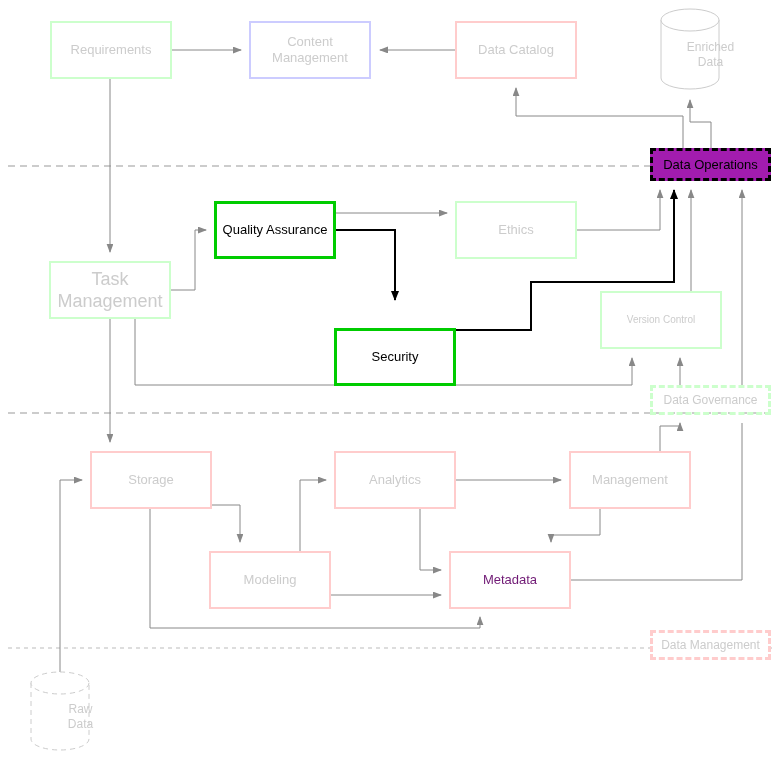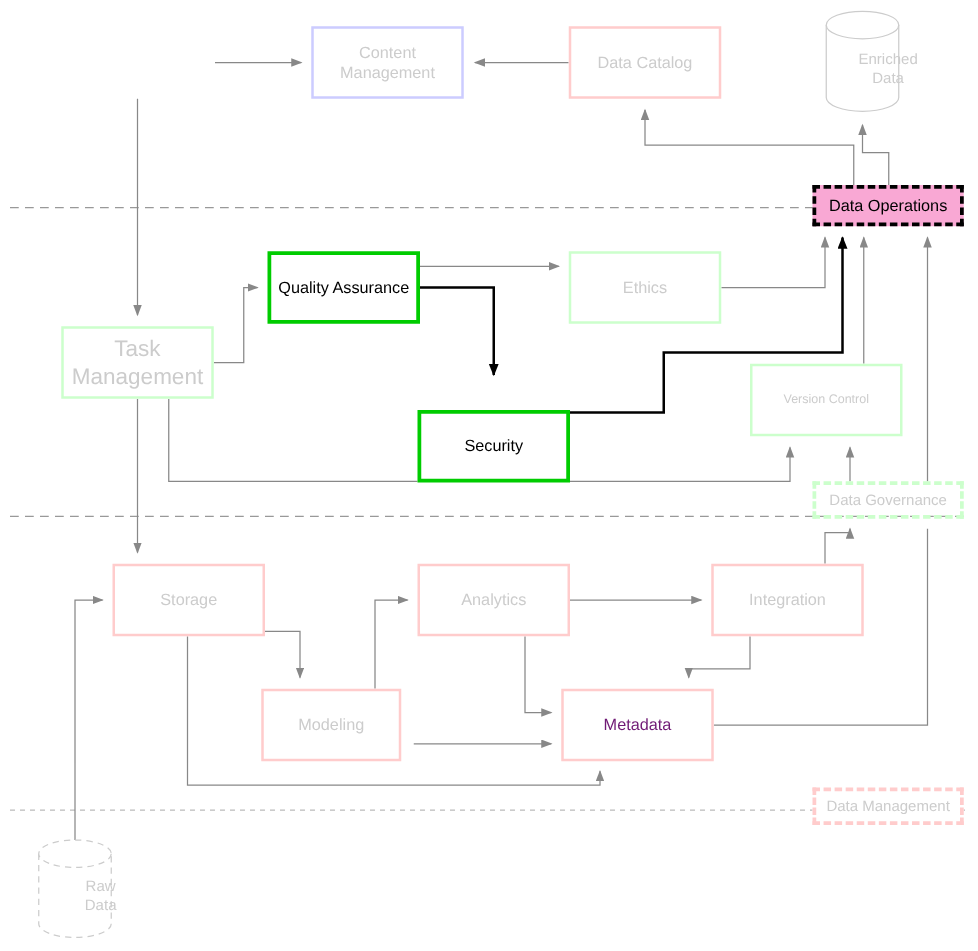--- a/index.html
+++ b/index.html
@@ -81,38 +81,41 @@
     </g>
 
     <g stroke="#000000" stroke-width="2" fill="none">
 
       <path d="M336,230 L395,230 L395,300" marker-end="url(#ab)"></path>
 
       <path d="M456,330 L531,330 L531,282 L674,282 L674,190" marker-end="url(#ab)"></path>
     </g>
   </svg>
 
+  <div class="node rect" style="left:50px;top:21px;width:122px;height:58px;border:2px solid #ccffcc;color:#cccccc;font-size:13px;">
+    <span class="lbl">Requirements</span>
+  </div>
 
   <div class="node rect" style="left:249px;top:21px;width:122px;height:58px;border:2px solid #ccccff;color:#cccccc;font-size:13px;">
     <span class="lbl">Content Management</span>
   </div>
 
   <div class="node rect" style="left:455px;top:21px;width:122px;height:58px;border:2px solid #ffcccc;color:#cccccc;font-size:13px;">
     <span class="lbl">Data Catalog</span>
   </div>
 
   <div class="cyl" style="left:660px;top:8px;width:60px;height:82px;">
     <svg width="60" height="82" viewBox="0 0 60 82" style="position:absolute;left:0;top:0;">
       <path d="M1,12 L1,70 A29,11 0 0 0 59,70 L59,12" fill="#ffffff" stroke="#cccccc" stroke-width="1"></path>
       <ellipse cx="30" cy="12" rx="29" ry="11" fill="#ffffff" stroke="#cccccc" stroke-width="1"></ellipse>
     </svg>
     <span class="lbl" style="position:relative;color:#cccccc;font-size:12px;line-height:1.25;margin-top:12px;">Enriched Data</span>
   </div>
 
-  <div class="grp" style="left:650px;top:148px;width:121px;height:33px;border:3px dashed #000000;color:#000000;font-size:13px;background:#f9a8d4;">
+  <div class="grp" style="left:650px;top:148px;width:121px;height:33px;border:3px dashed #000000;color:#000000;font-size:13px;background:#a21caf;">
     <span class="lbl">Data Operations</span>
   </div>
 
   <div class="node rect" style="left:214px;top:201px;width:122px;height:58px;border:3px solid #00cc00;color:#000000;font-size:13px;">
     <span class="lbl">Quality Assurance</span>
   </div>
 
   <div class="node rect" style="left:455px;top:201px;width:122px;height:58px;border:2px solid #ccffcc;color:#cccccc;font-size:13px;">
     <span class="lbl">Ethics</span>
   </div>
@@ -135,24 +138,24 @@
 
   <div class="node rect" style="left:90px;top:451px;width:122px;height:58px;border:2px solid #ffcccc;color:#cccccc;font-size:13px;">
     <span class="lbl">Storage</span>
   </div>
 
   <div class="node rect" style="left:334px;top:451px;width:122px;height:58px;border:2px solid #ffcccc;color:#cccccc;font-size:13px;">
     <span class="lbl">Analytics</span>
   </div>
 
   <div class="node rect" style="left:569px;top:451px;width:122px;height:58px;border:2px solid #ffcccc;color:#cccccc;font-size:13px;">
-    <span class="lbl">Integration</span>
+    <span class="lbl">Management</span>
   </div>
 
-  <div class="node rect" style="left:209px;top:551px;width:112px;height:58px;border:2px solid #ffcccc;color:#cccccc;font-size:13px;">
+  <div class="node rect" style="left:209px;top:551px;width:122px;height:58px;border:2px solid #ffcccc;color:#cccccc;font-size:13px;">
     <span class="lbl">Modeling</span>
   </div>
 
   <div class="node rect" style="left:449px;top:551px;width:122px;height:58px;border:2px solid #ffcccc;color:#701a75;font-size:13px;text-align:right;">
     <span class="lbl">Metadata</span>
   </div>
 
   <div class="grp" style="left:650px;top:630px;width:121px;height:30px;border:3px dashed #ffcccc;color:#cccccc;font-size:12px;background:#ffffff;">
     <span class="lbl">Data Management</span>
   </div>

